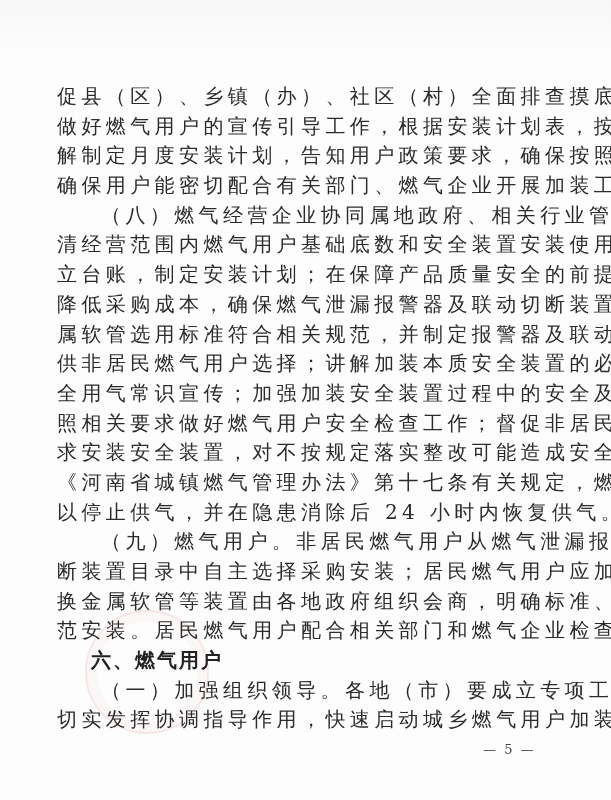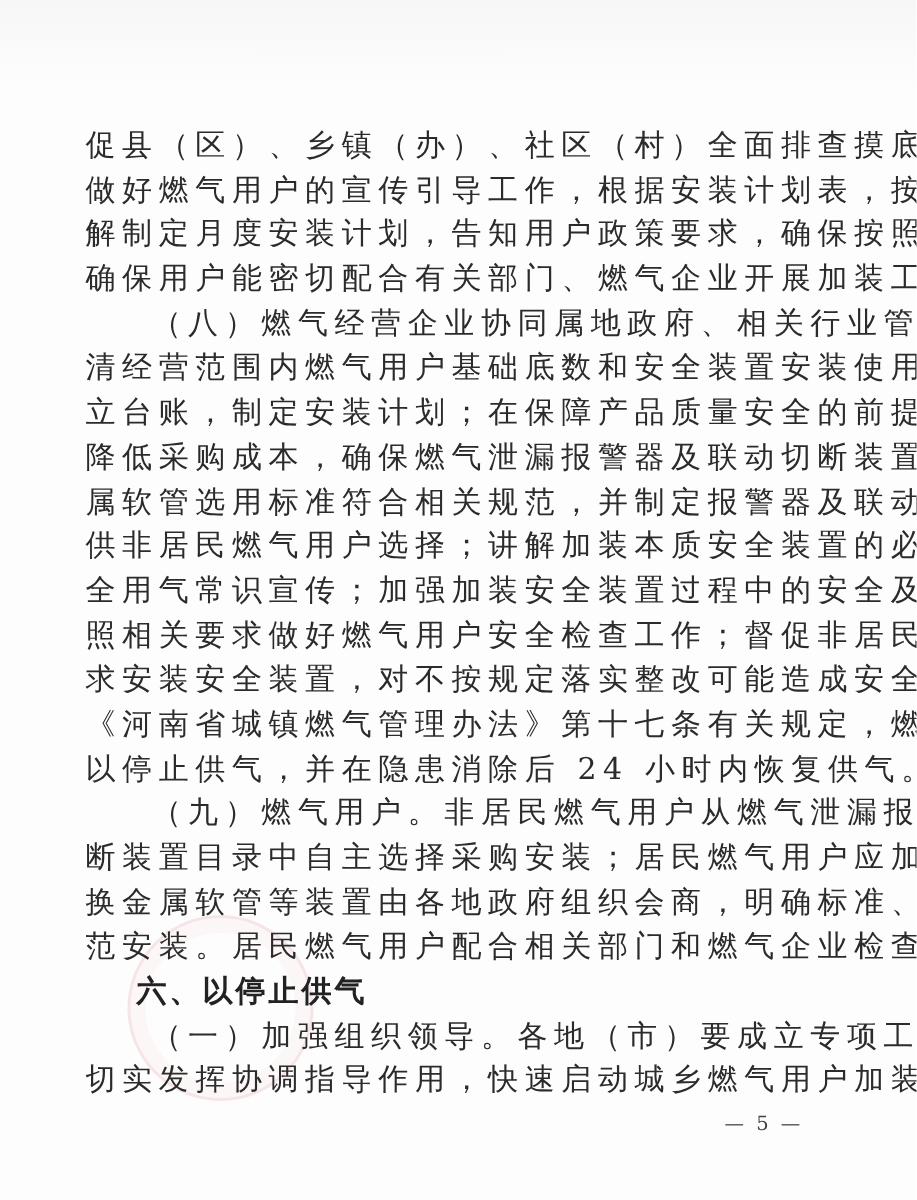--- a/index.html
+++ b/index.html
@@ -100,21 +100,21 @@
       <span class="line">以停止供气，并在隐患消除后 24 小时内恢复供气。</span>
     </div>
 
     <div class="para">
       <span class="line" style="padding-left:44px">（九）燃气用户。非居民燃气用户从燃气泄漏报警器及联动切</span>
       <span class="line">断装置目录中自主选择采购安装；居民燃气用户应加装自闭阀、更</span>
       <span class="line">换金属软管等装置由各地政府组织会商，明确标准、规格，企业规</span>
       <span class="line">范安装。居民燃气用户配合相关部门和燃气企业检查验收，承担相</span>
     </div>
 
-    <span class="line heading">六、以停止供气</span>
+    <span class="line heading">六、燃气用户</span>
 
     <div class="para">
       <span class="line" style="padding-left:44px">（一）加强组织领导。各地（市）要成立专项工作领导小组，</span>
       <span class="line">切实发挥协调指导作用，快速启动城乡燃气用户加装安全装置工</span>
     </div>
 
   </div>
 
   <div class="page-number">— 5 —</div>
 </div>

